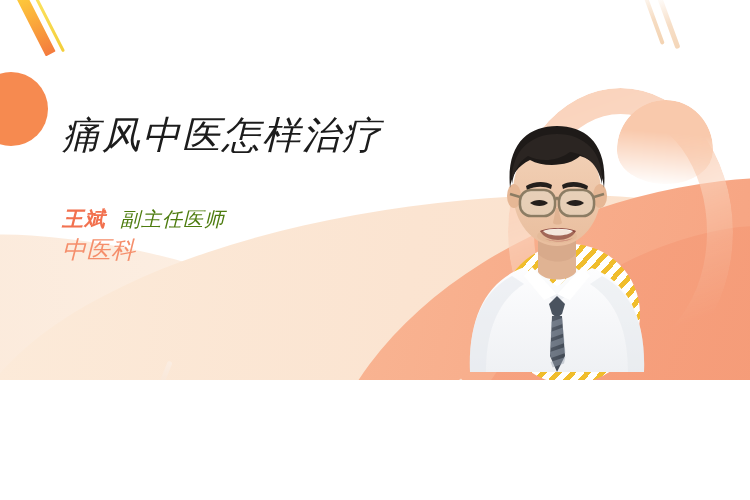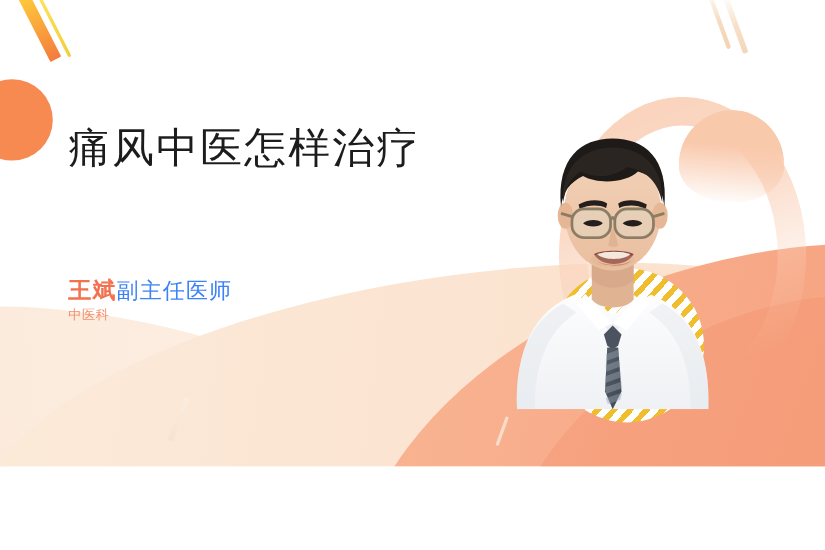--- a/index.html
+++ b/index.html
@@ -6,23 +6,24 @@
     margin: 0;
     padding: 0;
     background: #ffffff;
   }
   body {
     font-family: "Liberation Sans", "DejaVu Sans", sans-serif;
   }
   #card {
     position: relative;
     width: 750px;
-    height: 424px;
+    height: 380px;
     overflow: hidden;
     background: #ffffff;
+    font-style: italic;
   }
 
   
   .deco { position: absolute; pointer-events: none; }
 
   
   #circle-left {
     left: -26px;
     top: 72px;
     width: 74px;
@@ -182,46 +183,46 @@
   }
   #title {
     font-size: 38px;
     line-height: 1.25;
     letter-spacing: 2px;
     color: #1C1C1C;
     font-weight: 400;
     margin: 0;
   }
   #doctor-line {
-    margin-top: 90px;
+    margin-top: 45px;
     display: flex;
     align-items: baseline;
-    gap: 0;
+    gap: 14px;
   }
   #doctor-name {
     font-size: 21px;
     font-weight: 700;
     color: #F2714F;
     letter-spacing: 1px;
   }
   #doctor-rank {
     font-size: 20px;
     font-weight: 400;
-    color: #3b82f6;
+    color: #4d7c0f;
     letter-spacing: 1px;
   }
   #hospital {
     margin-top: 12px;
     font-size: 18px;
     line-height: 1.45;
     color: #F58E6B;
     letter-spacing: .5px;
   }
   #department {
-    font-size: 12px;
+    font-size: 24px;
     line-height: 1.45;
     color: #F58E6B;
     letter-spacing: .5px;
   }
 
   
   #portrait {
     position: absolute;
     left: 452px;
     top: 104px;

